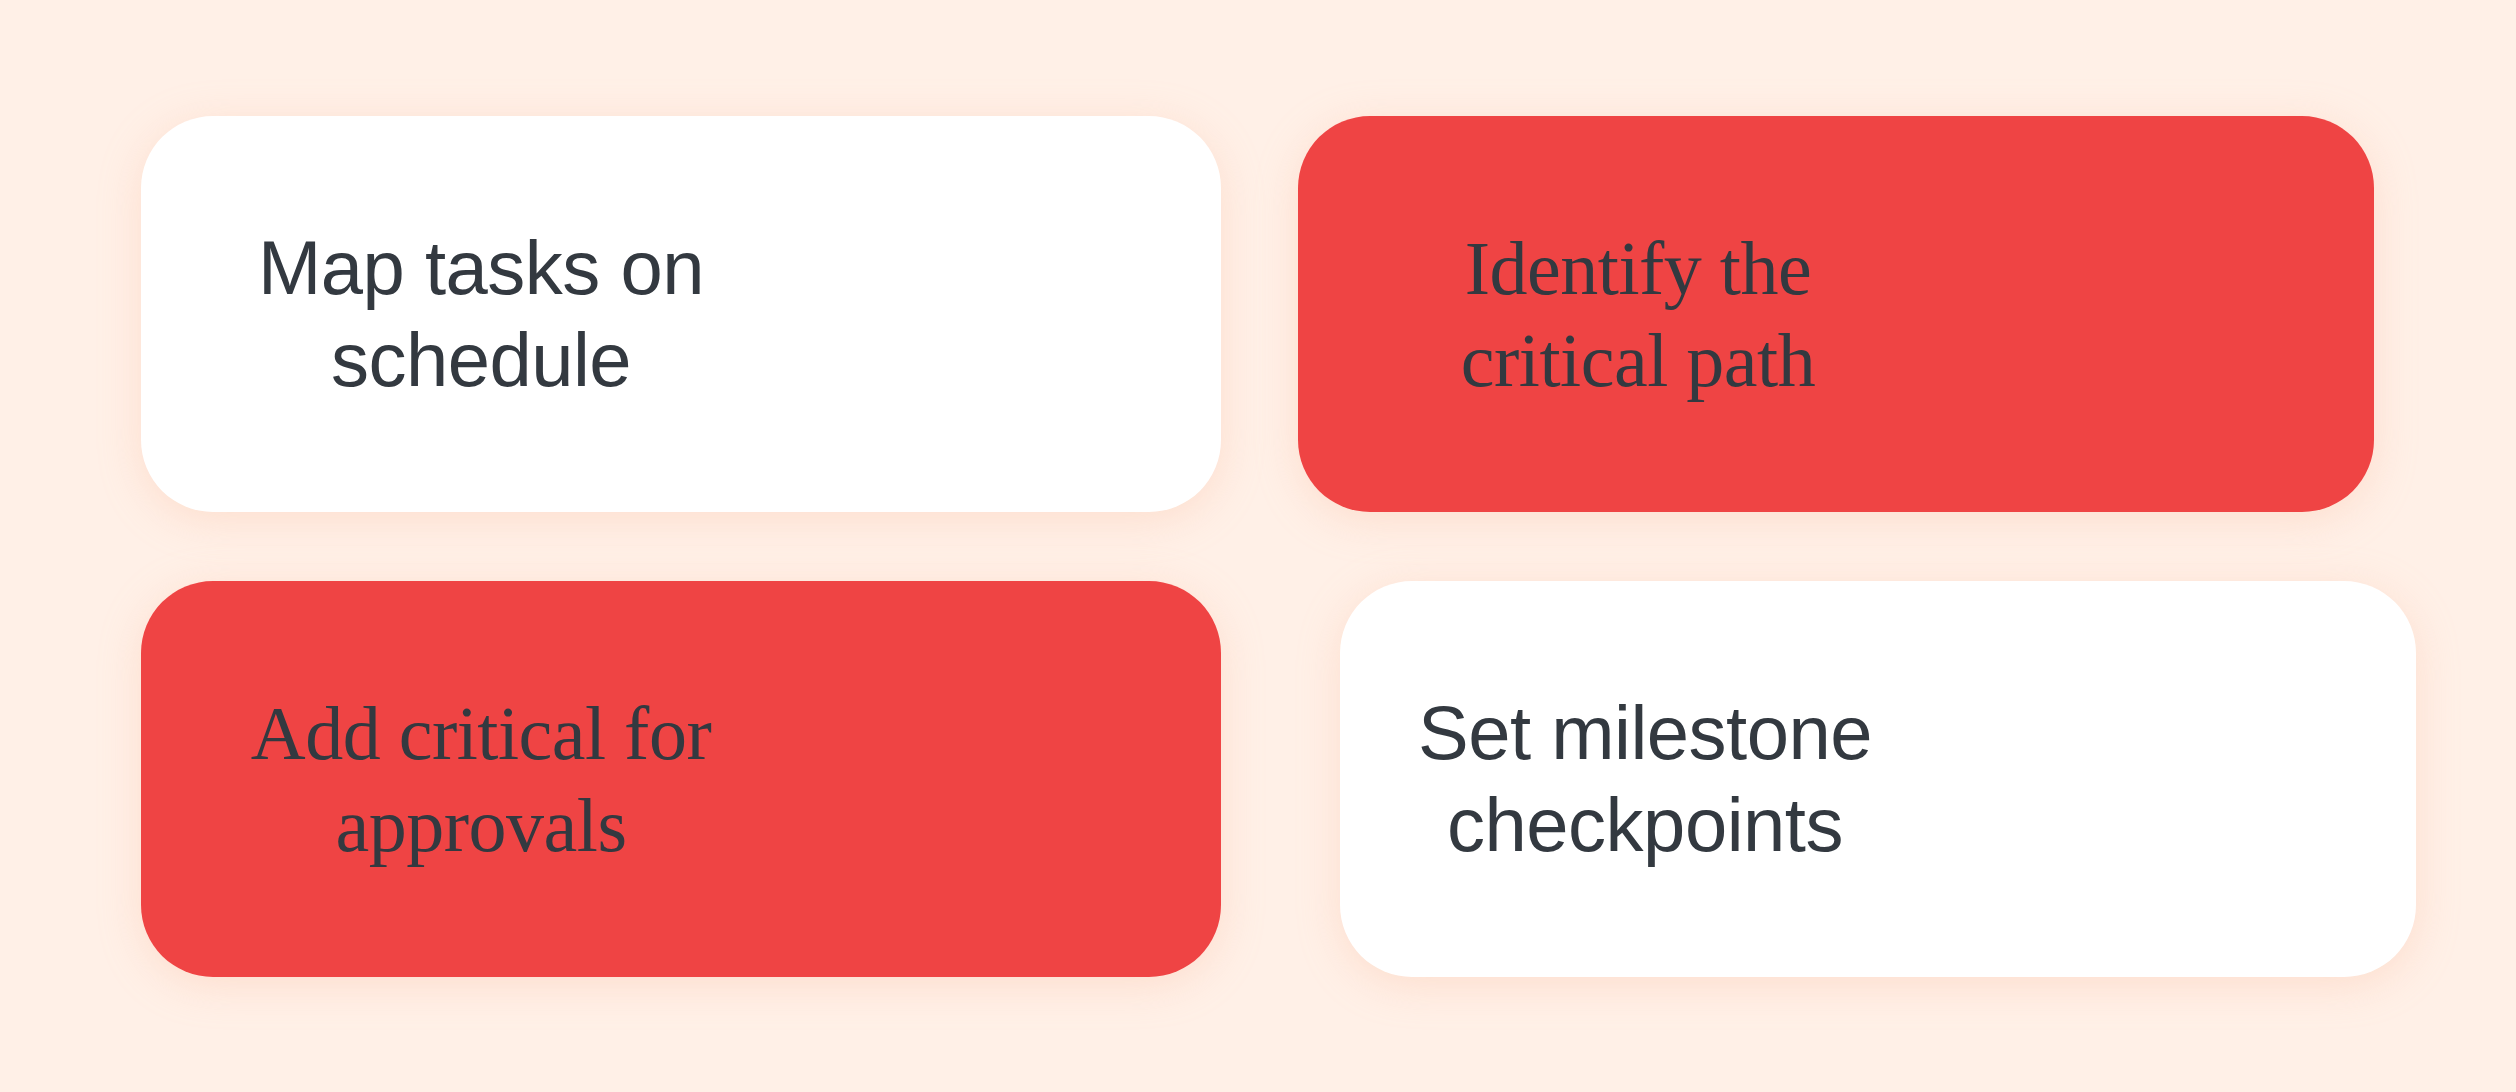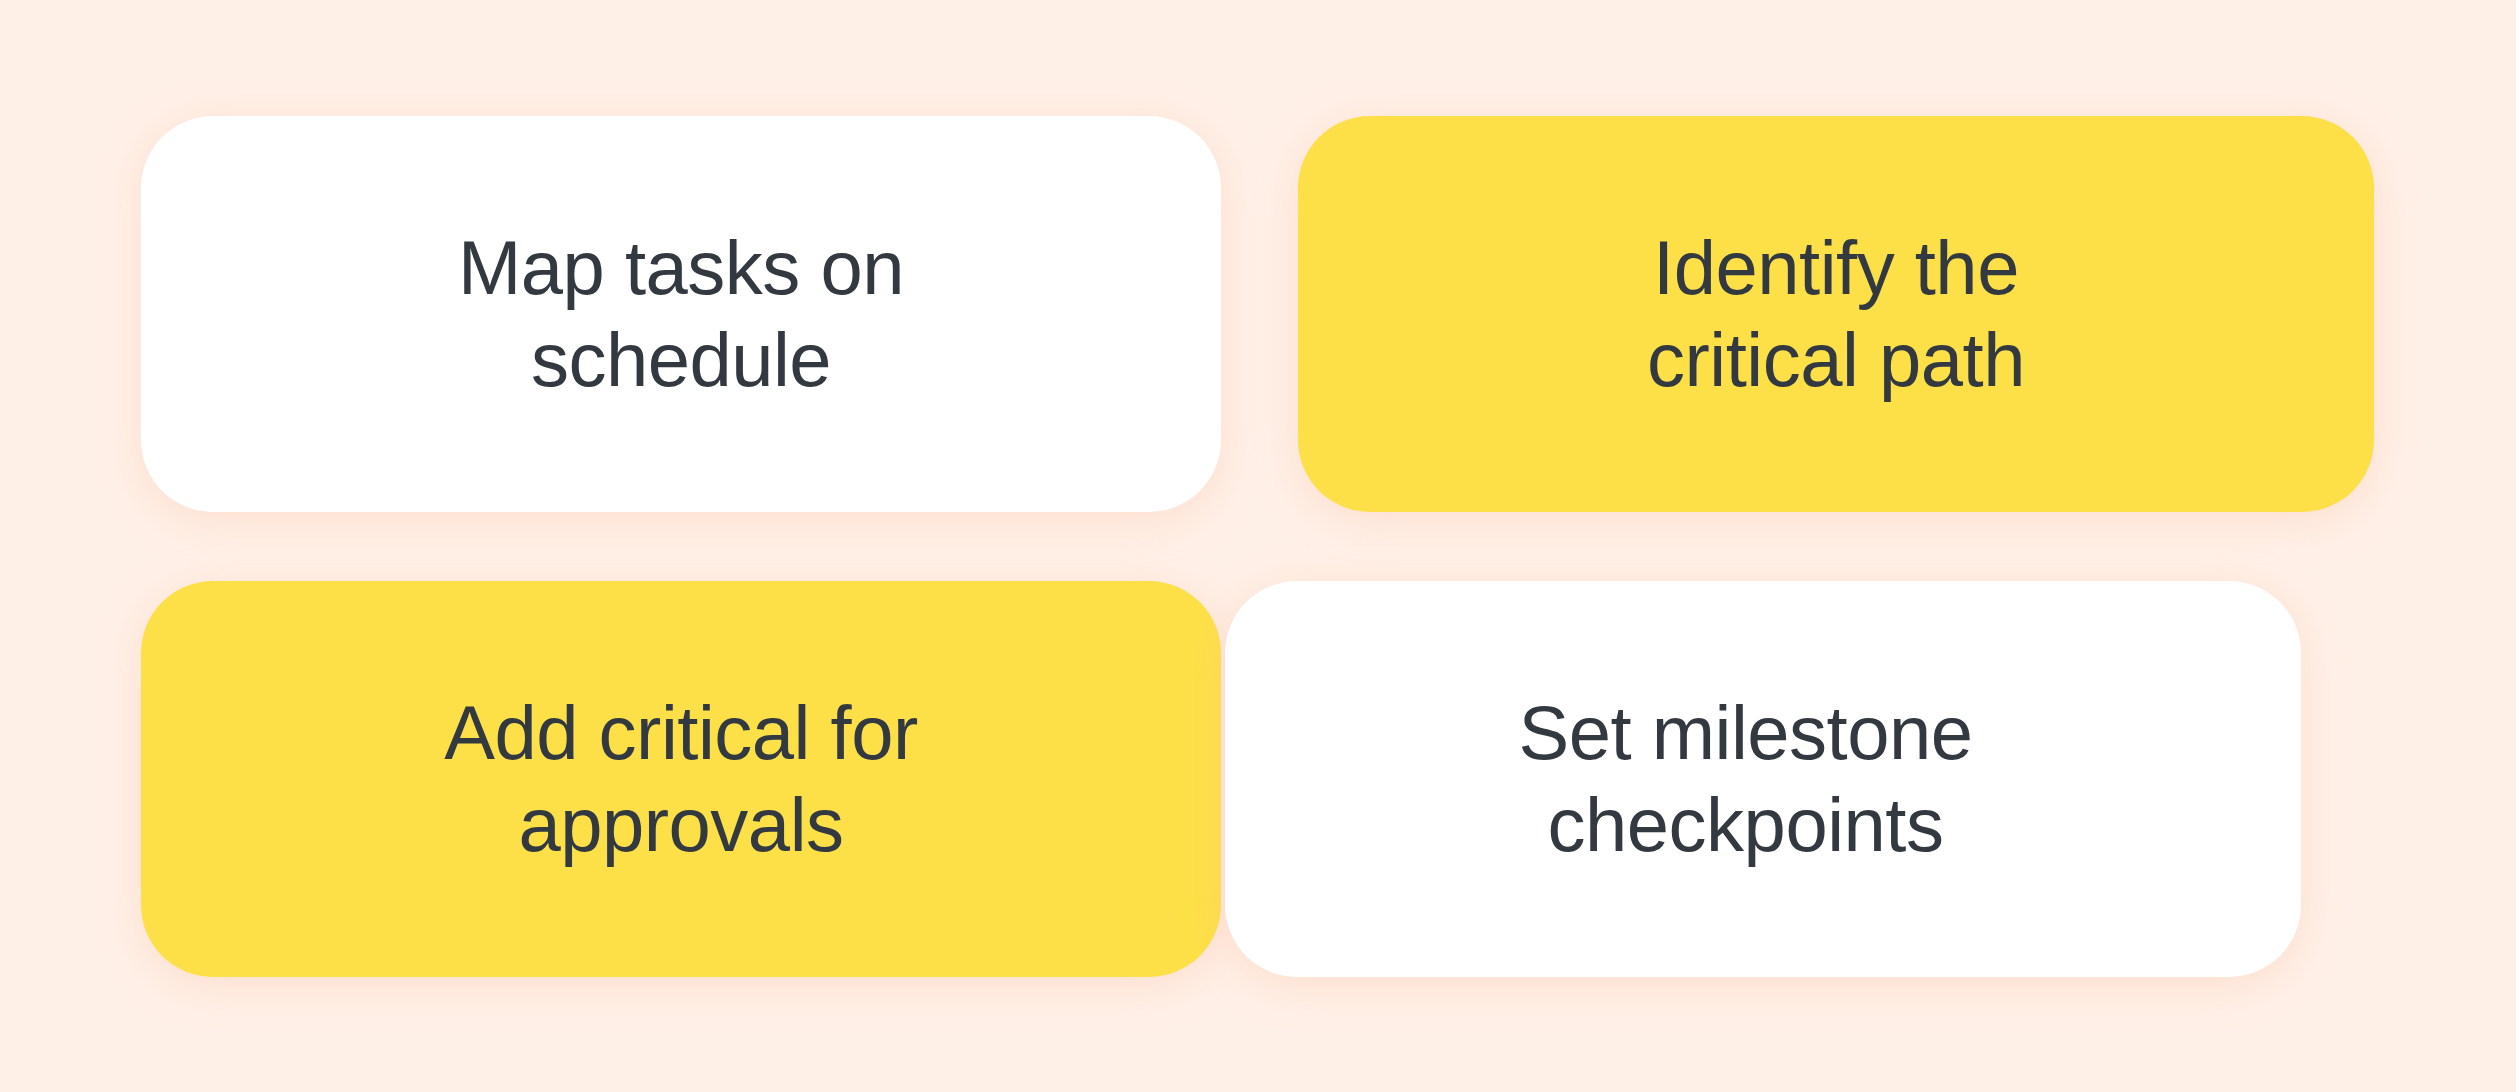--- a/index.html
+++ b/index.html
@@ -7,38 +7,38 @@
     width:2516px; height:1092px; overflow:hidden;
     background:#FFF0E7;
     position:relative;
     font-family:"Liberation Sans", "DejaVu Sans", sans-serif;
   }
   .card {
     position:absolute;
     width:1080px; height:396px;
     border-radius:72px;
     box-shadow: 0 8px 40px rgba(250,190,160,0.35);
-    display:flex; align-items:center; justify-content:center;
+    display:flex; align-items:center; justify-content:flex-start;
     text-align:center;
     box-sizing:border-box;
     padding:0 60px;
   }
   .card.light { background:#FFFFFF; }
-  .card.accent { background:#fde047; }
+  .card.accent { background:#ef4444;font-family:Liberation Serif, serif; }
   .card-text {
     color:#333940;
     font-size:76px;
     line-height:92px;
     letter-spacing:-0.5px;
     max-width:560px;
   }
   #c1 { left:141px; top:116px; }
   #c2 { left:1298px; top:116px; width:1076px; }
   #c3 { left:141px; top:581px; }
-  #c4 { left:1225px; top:581px; width:1076px;padding-left:25px; }
+  #c4 { left:1340px; top:581px; width:1076px;padding-left:25px; }
 </style>
 </head>
 <body>
 
 <div id="c1" class="card light">
   <div class="card-text">Map tasks on schedule</div>
 </div>
 <div id="c2" class="card accent">
   <div class="card-text">Identify the critical path</div>
 </div>

